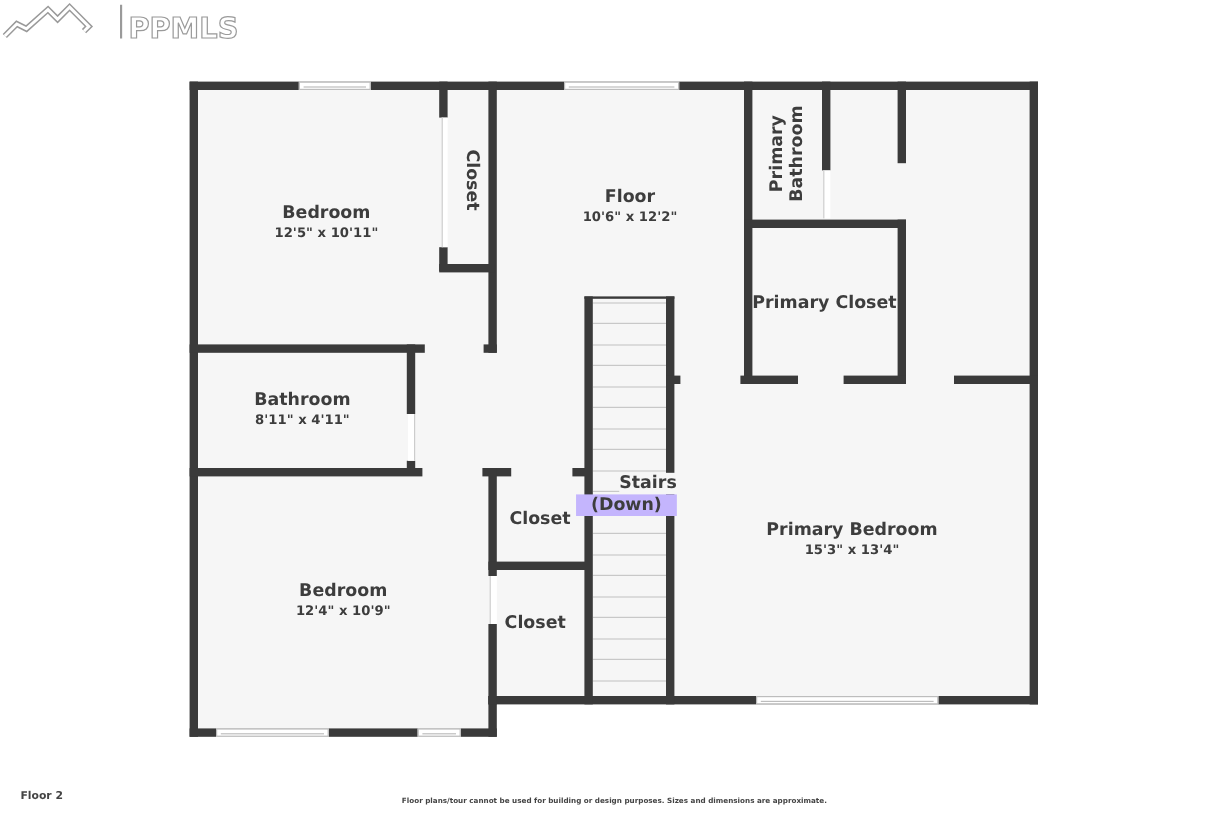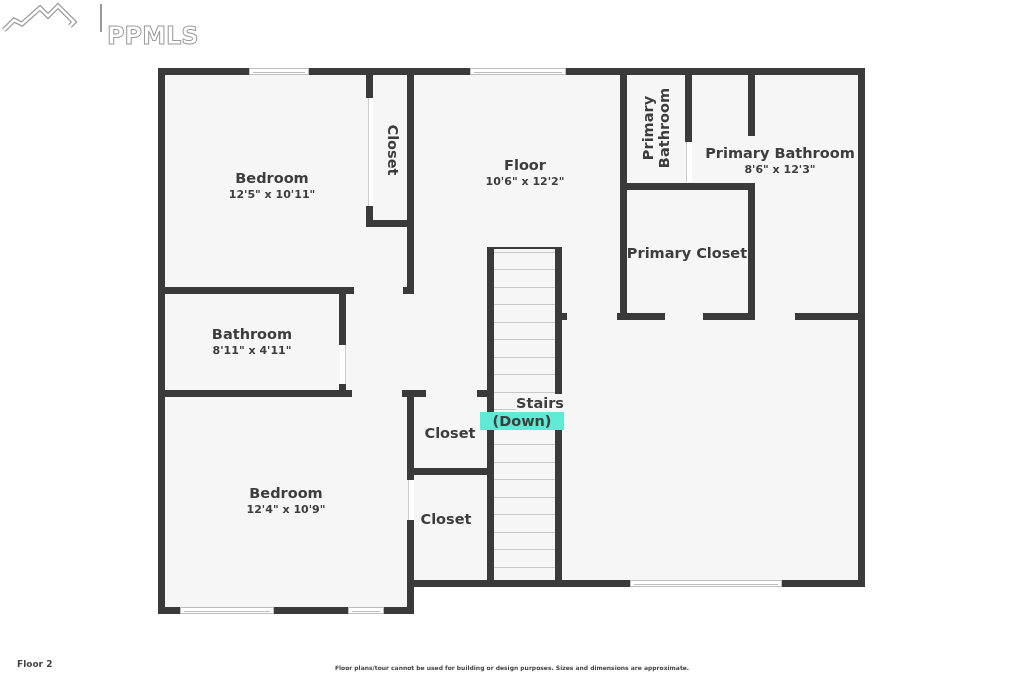--- a/index.html
+++ b/index.html
@@ -22,21 +22,21 @@
 </style>
 </head>
 <body>
 
 <div class="logo">
   <svg class="abs" style="left:0;top:0" width="100" height="32" viewBox="0 0 100 32">
     <polyline points="2,28 12,18 20,22 38,6 46,14 56,4 72,20 68,24" fill="none" stroke="#9a9a9a" stroke-width="5" stroke-linejoin="miter"></polyline>
     <polyline points="2,28 12,18 20,22 38,6 46,14 56,4 72,20 68,24" fill="none" stroke="#ffffff" stroke-width="2.5" stroke-linejoin="miter"></polyline>
     <line x1="99" y1="2" x2="99" y2="30" stroke="#9a9a9a" stroke-width="2"></line>
   </svg>
-  <div class="logo-text" style="left:105px;top:20px;font-size:24px;letter-spacing:0px;text-align:center;">PPMLS</div>
+  <div class="logo-text" style="left:105px;top:8px;font-size:24px;letter-spacing:0px;text-align:center;">PPMLS</div>
 </div>
 
 <div class="abs" style="left:0;top:0;width:1024px;height:682px;">
 
   <div class="room" style="left:164px;top:74px;width:696px;height:506px;"></div>
   <div class="room" style="left:164px;top:396px;width:246px;height:211px;"></div>
   <div class="gap" style="left:414px;top:586px;width:460px;height:40px;"></div>
 
   <div class="wall" style="left:158px;top:68px;width:707px;height:7px;"></div>
   <div class="wall" style="left:158px;top:68px;width:7px;height:546px;"></div>
@@ -120,48 +120,48 @@
   <div class="lbl" style="left:525px;top:172px;">
     <span class="name">Floor</span>
     <span class="dim">10'6" x 12'2"</span>
   </div>
 
   <div class="vlbl" style="left:656px;top:128px;transform:translate(-50%,-50%) rotate(-90deg);">
     <span style="display:block">Primary</span>
     <span style="display:block">Bathroom</span>
   </div>
 
-  <div class="lbl" style="left:780px;top:160px;">
-    <span class="name">Primary Bathroom</span>
-    <span class="dim">8'6" x 12'3"</span>
-  </div>
 
   <div class="lbl" style="left:687px;top:253px;">
     <span class="name">Primary Closet</span>
   </div>
 
   <div class="lbl" style="left:252px;top:341px;">
     <span class="name">Bathroom</span>
     <span class="dim">8'11" x 4'11"</span>
   </div>
 
   <div class="lbl" style="left:522px;top:412px;">
     <span class="name" style="background:#f6f6f6;margin-left:36px;">Stairs</span>
-    <span class="name" style="background:#5eead4;">(Down)</span>
+    <span class="name" style="background:#c4b5fd;">(Down)</span>
   </div>
 
   <div class="lbl" style="left:450px;top:433px;">
     <span class="name">Closet</span>
   </div>
 
   <div class="lbl" style="left:446px;top:519px;">
     <span class="name">Closet</span>
   </div>
 
   <div class="lbl" style="left:286px;top:500px;">
     <span class="name">Bedroom</span>
     <span class="dim">12'4" x 10'9"</span>
   </div>
 
+  <div class="lbl" style="left:710px;top:449px;">
+    <span class="name">Primary Bedroom</span>
+    <span class="dim">15'3" x 13'4"</span>
+  </div>
 </div>
 
 <div class="footer-floor">Floor 2</div>
 <div class="footer-note">Floor plans/tour cannot be used for building or design purposes. Sizes and dimensions are approximate.</div>
 
 </body></html>

